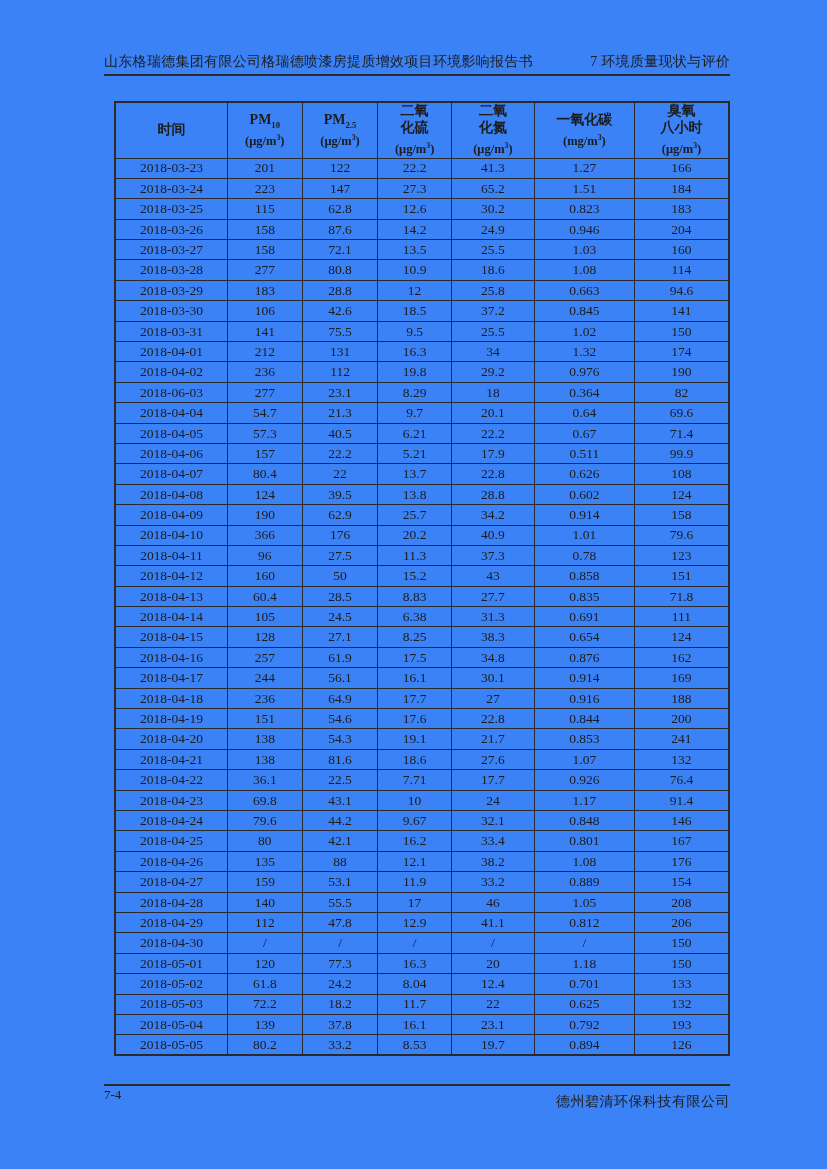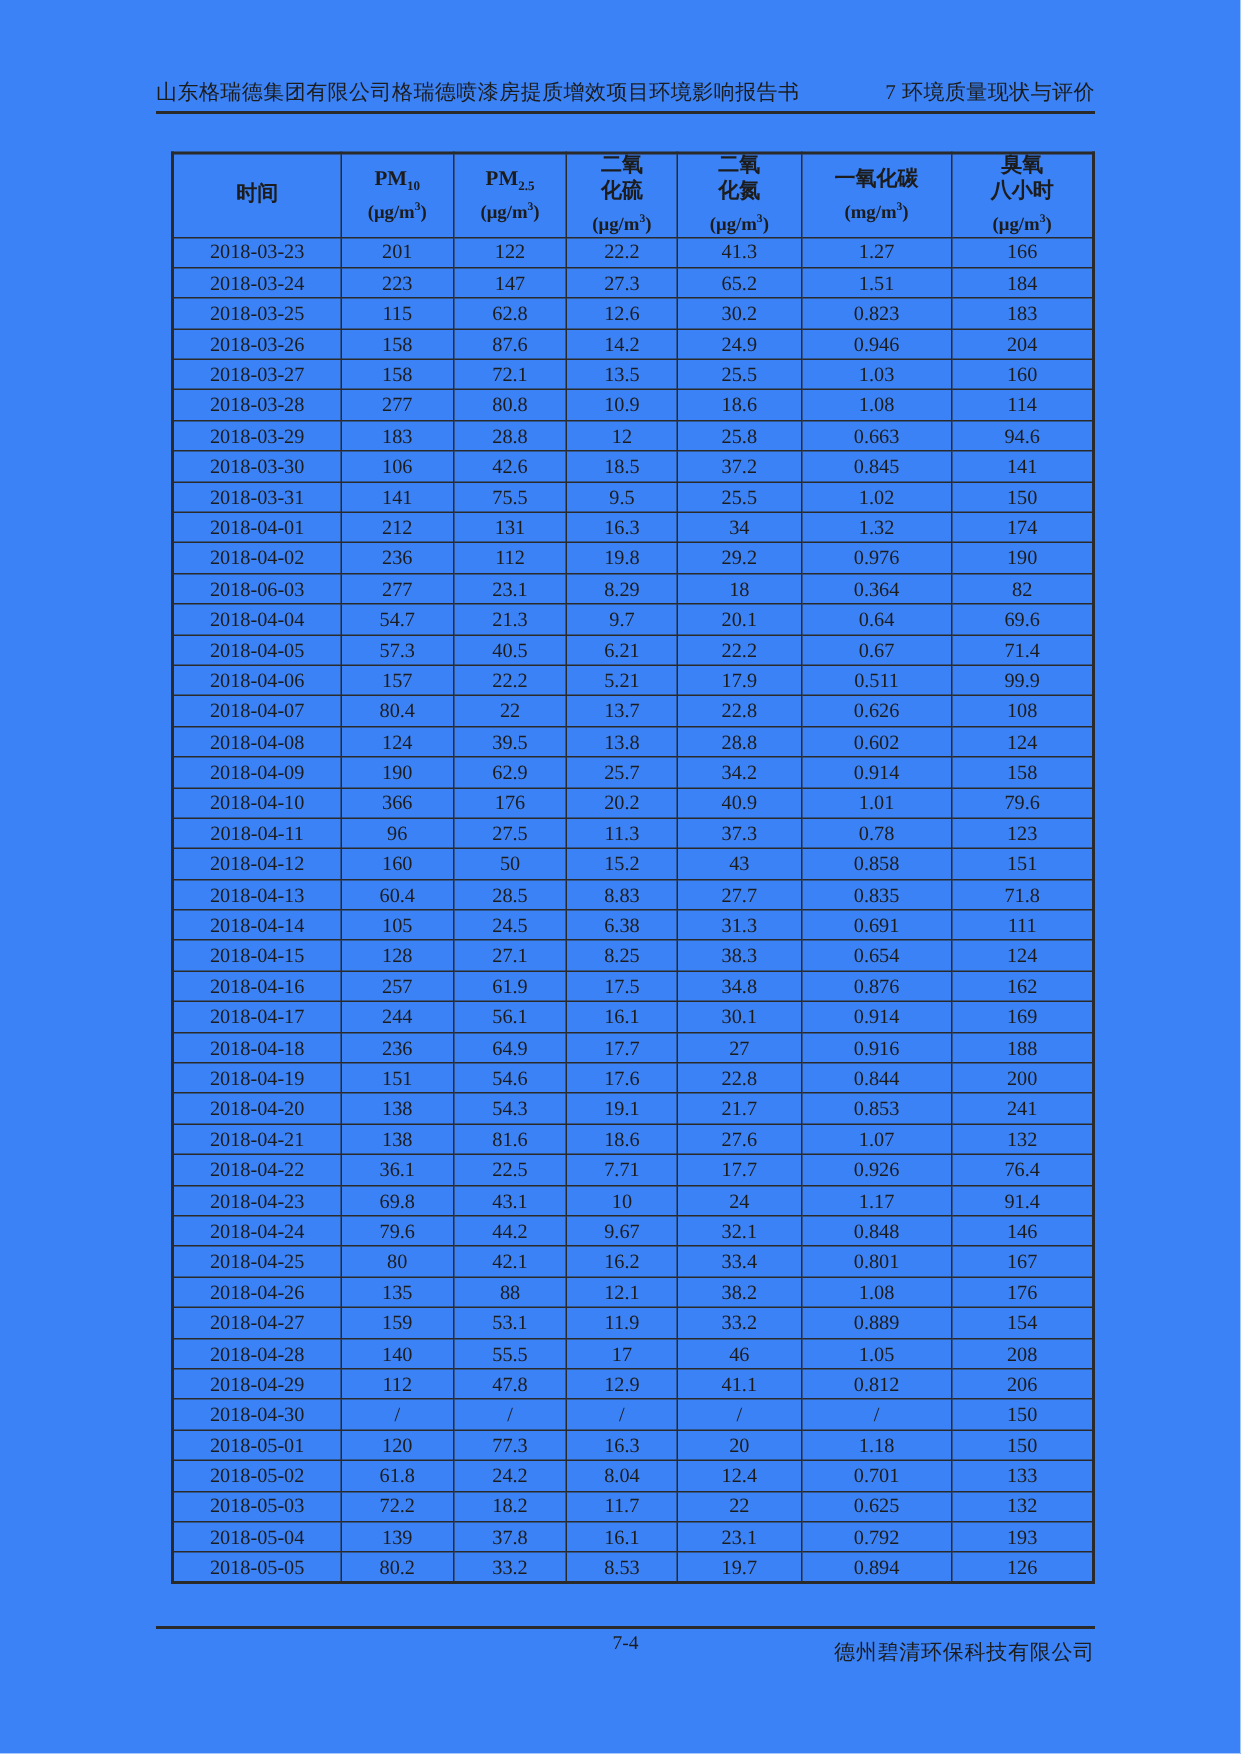--- a/index.html
+++ b/index.html
@@ -39,21 +39,21 @@
   .air-table sub, .air-table sup { font-size:0.62em; line-height:0; }
   .air-table tbody td {
     height:20.4px; font-size:13.5px; line-height:1;
   }
   .footer-rule {
     position:absolute; left:104px; right:97px; top:1084px;
     border-top:2px solid #2a2a2a;
   }
   .page-number {
     position:absolute; left:104px; right:97px; top:1087px;
-    text-align:center; font-size:13px;
+    font-size:13px;
   }
   .company-name {
     position:absolute; right:97px; top:1093px;
     font-size:14px; letter-spacing:0.5px; white-space:nowrap;margin-left:36px;
   }
 </style>
 </head>
 <body>
 
 <div class="page">

